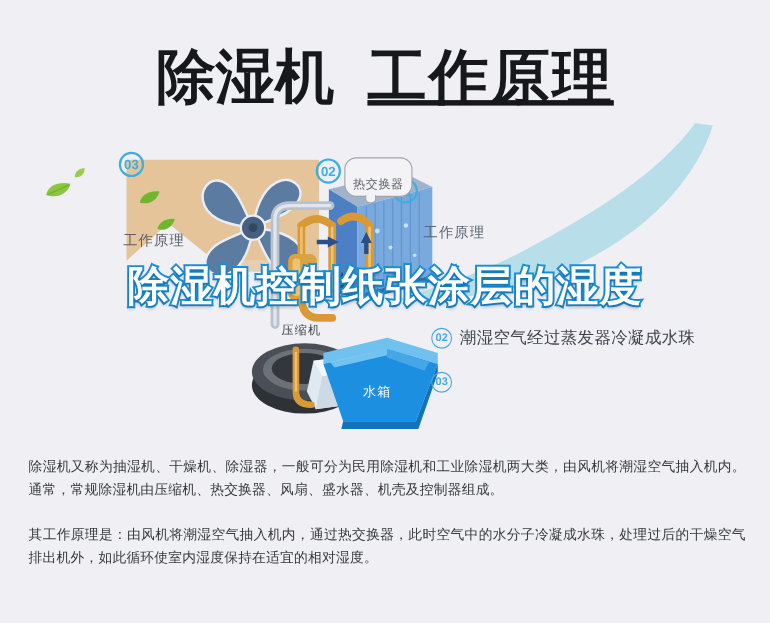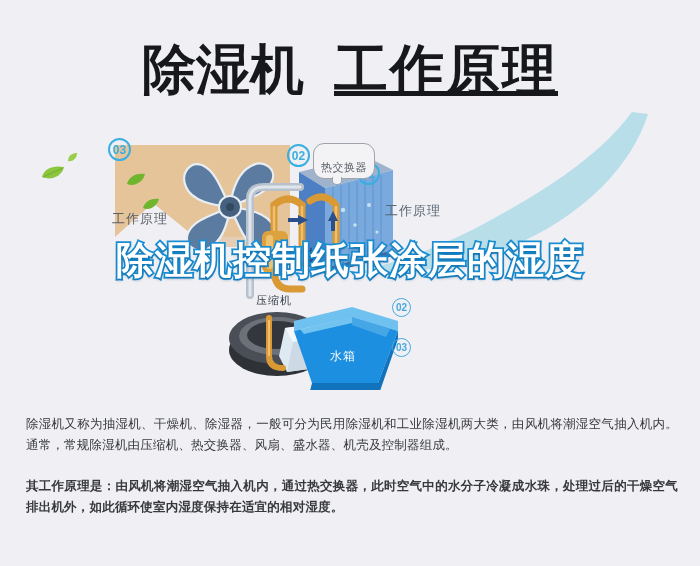--- a/index.html
+++ b/index.html
@@ -241,21 +241,21 @@
     width: 652px;
   }
   .para {
     font-size: 12.5px;
     line-height: 21px;
     color: #36383c;
     margin: 0 0 20px 0;
     letter-spacing: 0.2px;
     text-align: justify;
   }
-  .para:last-child { margin-bottom: 12px; font-weight: bold; }
+  .para:last-child { margin-bottom: 12px; }
 </style>
 </head>
 <body>
 
 <div class="header">
   <div class="header-title">
     <span class="seg-a">除湿机</span><span class="seg-b">工作原理</span>
   </div>
 </div>
 
@@ -382,20 +382,21 @@
   <div class="dlabel lbl-moist">工作原理</div>
   <div class="dlabel lbl-comp">压缩机</div>
   <div class="dlabel lbl-tank">水箱</div>
 </div>
 
 <div class="overlay-title">除湿机控制纸张涂层的湿度</div>
 
 <div class="steps">
   <div class="step">
     <div class="step-badge">02</div>
+    <div class="step-text">潮湿空气经过蒸发器冷凝成水珠</div>
   </div>
   <div class="step">
     <div class="step-badge">03</div>
   </div>
 </div>
 
 <div class="body-copy">
   <p class="para">除湿机又称为抽湿机、干燥机、除湿器，一般可分为民用除湿机和工业除湿机两大类，由风机将潮湿空气抽入机内。通常，常规除湿机由压缩机、热交换器、风扇、盛水器、机壳及控制器组成。</p>
   <p class="para">其工作原理是：由风机将潮湿空气抽入机内，通过热交换器，此时空气中的水分子冷凝成水珠，处理过后的干燥空气排出机外，如此循环使室内湿度保持在适宜的相对湿度。</p>
 </div>

